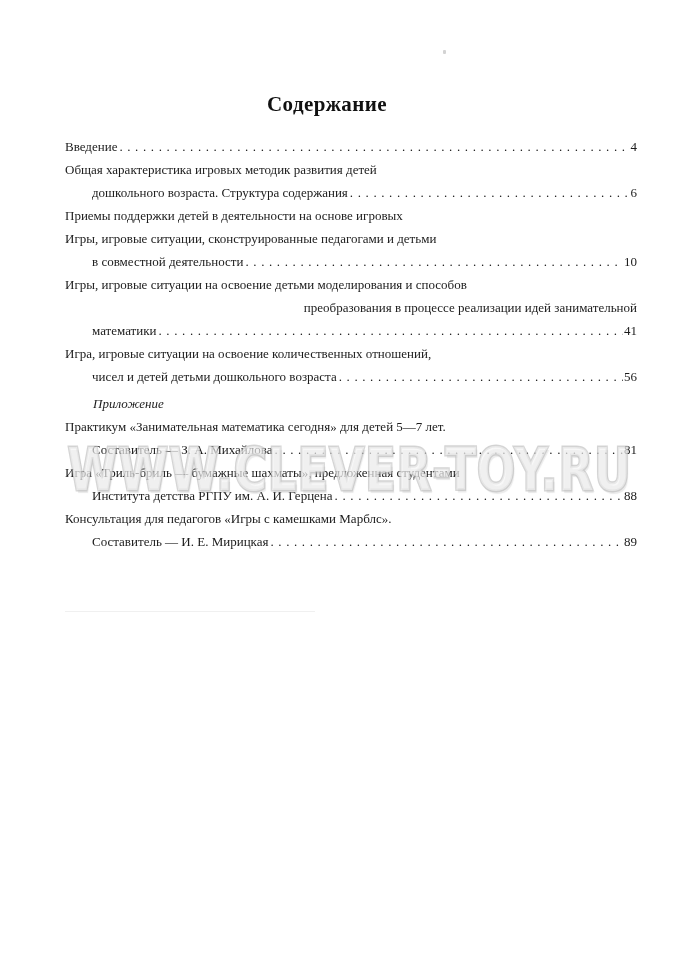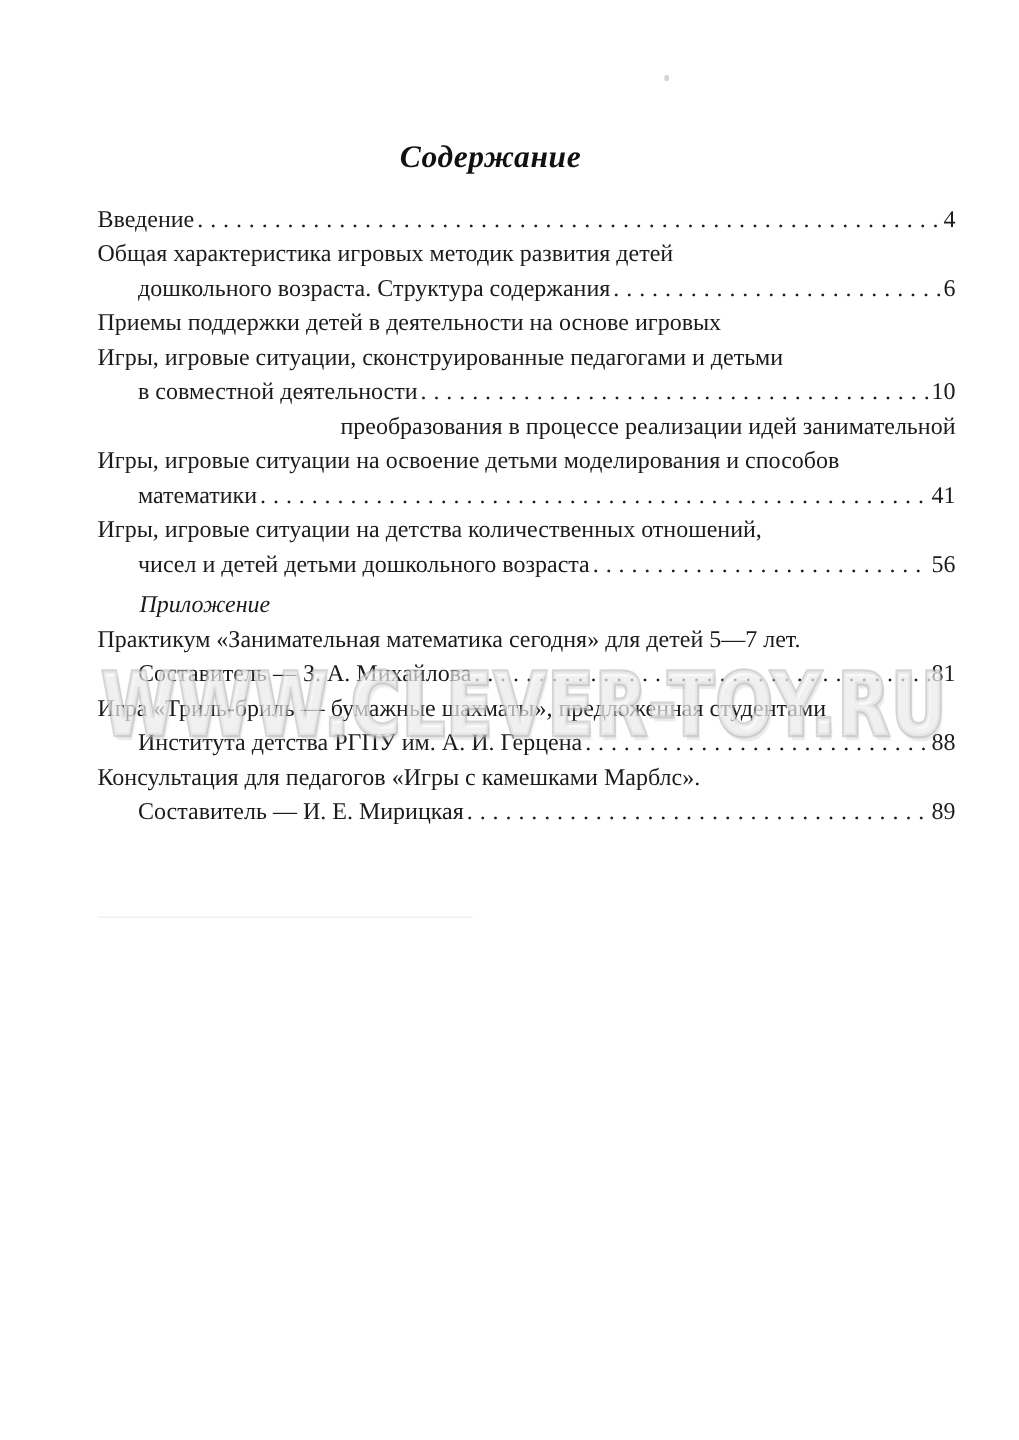--- a/index.html
+++ b/index.html
@@ -19,27 +19,26 @@
   .title {
     position: absolute;
     top: 92px; left: 0;
     width: 654px;
     margin: 0;
     text-align: center;
     font-size: 21px;
     font-weight: bold;
     letter-spacing: 0.4px;
     color: #111;
-    font-style: italic;
   }
   .toc {
     position: absolute;
     top: 135px; left: 65px;
     width: 572px;
-    font-size: 16px;
+    font-size: 13px;
   }
   .row {
     display: flex;
     align-items: baseline;
     height: 23px;
     line-height: 23px;
     white-space: nowrap;
   }
   .cont { padding-left: 27px; justify-content: flex-end; }
   .leader {
@@ -127,34 +126,34 @@
 
     <div class="row">
       <span class="txt">Игры, игровые ситуации, сконструированные педагогами и детьми</span>
     </div>
     <div class="row cont">
       <span class="txt">в совместной деятельности</span>
       <span class="leader"></span>
       <span class="pg">10</span>
     </div>
 
+    <div class="row">
+      <span class="txt">Игры, игровые ситуации на освоение детьми моделирования и способов</span>
+    </div>
     <div class="row cont">
       <span class="txt">преобразования в процессе реализации идей занимательной</span>
-    </div>
-    <div class="row">
-      <span class="txt">Игры, игровые ситуации на освоение детьми моделирования и способов</span>
     </div>
     <div class="row cont">
       <span class="txt">математики</span>
       <span class="leader"></span>
       <span class="pg">41</span>
     </div>
 
     <div class="row">
-      <span class="txt">Игры, игровые ситуации на детства количественных отношений,</span>
+      <span class="txt">Игра, игровые ситуации на освоение количественных отношений,</span>
     </div>
     <div class="row cont">
       <span class="txt">чисел и детей детьми дошкольного возраста</span>
       <span class="leader"></span>
       <span class="pg">56</span>
     </div>
 
     <div class="appendix-heading">Приложение</div>
 
     <div class="row">

